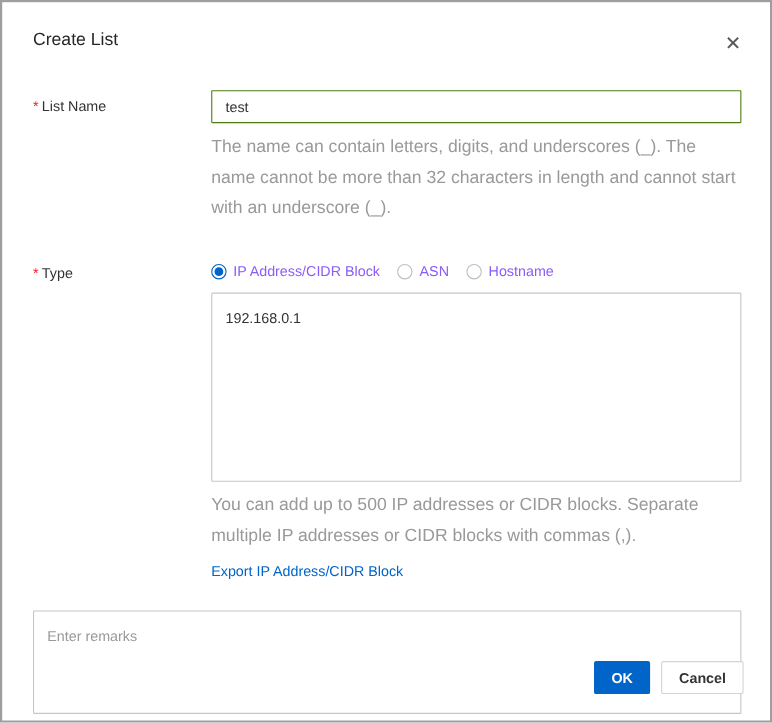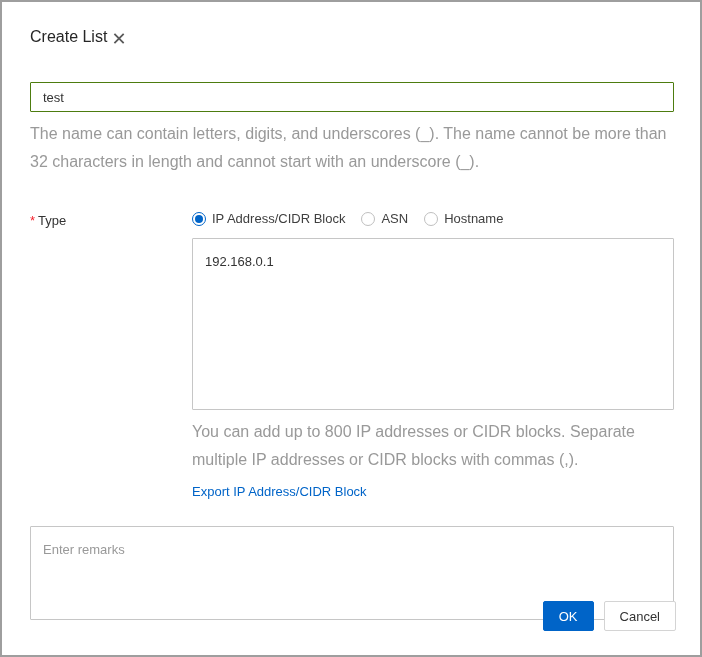--- a/index.html
+++ b/index.html
@@ -9,20 +9,21 @@
     position:relative;
     width:702px; height:657px;
     box-sizing:border-box;
     background:#ffffff;
     border:2px solid #9e9e9e;
     overflow:hidden;
   }
 
   .dialog-header {
     display:flex;
+    justify-content:space-between;
     align-items:flex-start;
     padding:26px 22px 0 28px;
   }
   .dialog-title {
     margin:0;
     font-size:16px;
     font-weight:400;
     color:#262626;
   }
   .close-btn {
@@ -77,21 +78,21 @@
     display:flex;
     align-items:center;
     gap:16px;
     padding-top:5px;
   }
   .radio {
     display:flex;
     align-items:center;
     gap:6px;
     font-size:13px;
-    color:#404040;
+    color:#8b5cf6;
     cursor:pointer;
     white-space:nowrap;
   }
   .radio-circle {
     width:14px; height:14px;
     box-sizing:border-box;
     border-radius:50%;
     border:1px solid #bfbfbf;
     background:#fff;
     flex:none;
@@ -143,38 +144,42 @@
   .btn {
     height:30px;
     padding:0 15px;
     font-size:13px;
     font-family:inherit;
     border:1px solid #d4d4d4;
     border-radius:2px;
     background:#fff;
     color:#333;
     cursor:pointer;
+    font-weight:bold;
   }
   .btn.primary {
     background:#0064c8;
     border-color:#0064c8;
     color:#fff;
   }
 </style>
 </head>
 <body>
 
 <div class="dialog">
 
   <div class="dialog-header">
     <h1 class="dialog-title">Create List</h1>
     <span class="close-btn">✕</span>
   </div>
 
   <div class="row row-list-name">
+    <div class="label-col">
+      <span class="req">*</span><span>List Name</span>
+    </div>
     <div class="control-col">
       <input class="text-input" type="text" value="test" style="">
       <p class="help">The name can contain letters, digits, and underscores (_). The name cannot be more than 32 characters in length and cannot start with an underscore (_).</p>
     </div>
   </div>
 
   <div class="row row-type">
     <div class="label-col">
       <span class="req">*</span><span>Type</span>
     </div>
@@ -189,21 +194,21 @@
           <span>ASN</span>
         </label>
         <label class="radio">
           <span class="radio-circle"></span>
           <span>Hostname</span>
         </label>
       </div>
 
       <textarea class="big-textarea" style="">192.168.0.1</textarea>
 
-      <p class="help">You can add up to 800 IP addresses or CIDR blocks. Separate multiple IP addresses or CIDR blocks with commas (,).</p>
+      <p class="help">You can add up to 500 IP addresses or CIDR blocks. Separate multiple IP addresses or CIDR blocks with commas (,).</p>
 
       <a class="export-link">Export IP Address/CIDR Block</a>
     </div>
   </div>
 
   <div class="row row-remarks">
     <div class="control-col">
       <textarea class="remarks-textarea" placeholder="Enter remarks" style=""></textarea>
     </div>
   </div>

